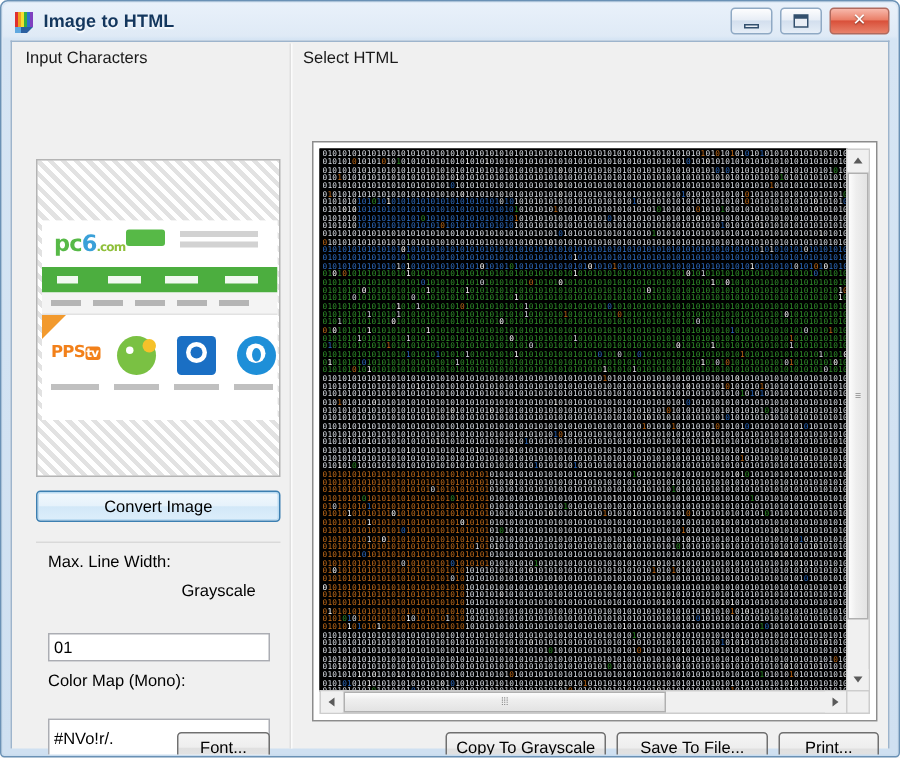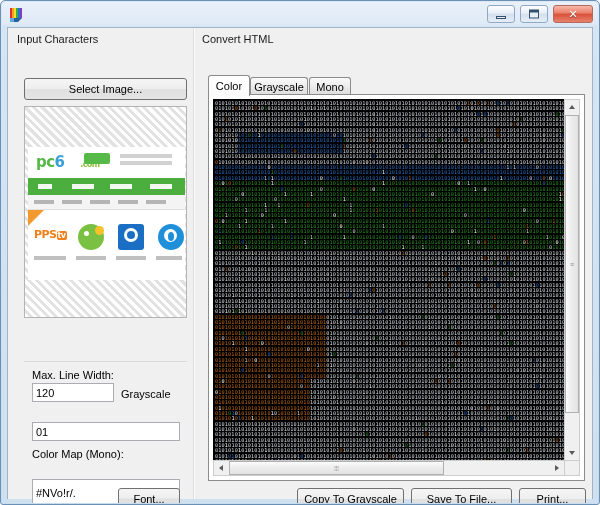--- a/index.html
+++ b/index.html
@@ -119,21 +119,21 @@
     position:absolute;left:3px;top:40px;width:157px;height:133px;
     background:#ffffff;overflow:hidden;
   }
   
   .pc6-head{position:absolute;left:0;top:0;width:157px;height:30px;background:#fff;}
   .pc6-logo{
     position:absolute;left:8px;top:6px;font-size:15px;font-weight:bold;
     font-family:"DejaVu Sans",sans-serif;color:#57b947;letter-spacing:-0.6px;
   }
   .pc6-logo .six{color:#3aa0d8;}
-  .pc6-logo .dotcom{color:#8fbf3a;font-size:8px;margin-left:16px;}
+  .pc6-logo .dotcom{color:#8fbf3a;font-size:8px;}
   .pc6-badge{position:absolute;left:56px;top:6px;width:26px;height:11px;background:#57b947;border-radius:2px;}
   .pc6-slog{position:absolute;left:92px;top:7px;width:52px;height:14px;}
   .pc6-slog i{display:block;height:4px;background:#d2d2d2;margin-bottom:3px;}
   .pc6-nav{position:absolute;left:0;top:31px;width:157px;height:17px;background:#4cae3f;}
   .pc6-nav u{position:absolute;top:6px;height:5px;background:#ffffff;opacity:.92;text-decoration:none;}
   .pc6-sub{position:absolute;left:0;top:48px;width:157px;height:14px;background:#f4f4f4;border-bottom:1px solid #e2e2e2;}
   .pc6-sub u{position:absolute;top:5px;height:4px;background:#b5b5b5;text-decoration:none;}
   .pc6-body{position:absolute;left:0;top:63px;width:157px;height:70px;background:#ffffff;}
   .pc6-corner{position:absolute;left:0;top:0;width:0;height:0;border-left:16px solid #f29a2e;border-bottom:16px solid transparent;}
   .ico{position:absolute;top:12px;width:30px;height:30px;}
@@ -220,20 +220,21 @@
       <svg class="title-icon" viewBox="0 0 16 16">
         <rect x="1" y="1" width="2" height="10" fill="#e03030"></rect>
         <rect x="3" y="1" width="2" height="10" fill="#f0a020"></rect>
         <rect x="5" y="1" width="2" height="10" fill="#f5e030"></rect>
         <rect x="7" y="1" width="2" height="10" fill="#34b042"></rect>
         <rect x="9" y="1" width="2" height="10" fill="#3070d0"></rect>
         <rect x="11" y="1" width="2" height="10" fill="#8040c0"></rect>
         <path d="M1 11 L13 11 L9 15 L1 15 Z" fill="#2a5fa0"></path>
         <path d="M1 11 L5 11 L5 15 L1 15 Z" fill="#5fa8e0"></path>
       </svg>
+      <div class="title-text">Image to HTML</div>
 
       <div class="caption-buttons">
         <span class="cap-btn">
           <span class="min-bar"></span>
         </span>
         <span class="cap-btn">
           <span class="max-box"></span>
         </span>
         <span class="cap-btn close">
           <span class="cap-glyph">✕</span>
@@ -241,23 +242,20 @@
       </div>
     </div>
 
     <div class="client">
 
       <div class="vdiv"></div>
       <div class="vdiv2"></div>
 
       <div class="group-label" style="left:9px;top:5px;">Input Characters</div>
 
-      <div class="btn" style="left:16px;top:50px;width:163px;height:22px;">
-        <span>Select Image...</span>
-      </div>
 
       <div class="preview">
         <div class="pimg">
           <div class="pc6-head">
             <div class="pc6-logo">pc<span class="six">6</span><span class="dotcom">.com</span></div>
             <div class="pc6-badge"></div>
             <div class="pc6-slog">
                 <i></i>
                 <i></i>
               </div>
@@ -294,49 +292,40 @@
               <span class="circ" style="left:12px;top:10px;width:6px;height:9px;background:#1e8fd8;"></span>
             </div>
             <div class="ico-cap" style="left:6px;width:32px;"></div>
             <div class="ico-cap" style="left:48px;width:30px;"></div>
             <div class="ico-cap" style="left:88px;width:30px;"></div>
             <div class="ico-cap" style="left:128px;width:26px;"></div>
           </div>
         </div>
       </div>
 
+      <div class="btn focused" style="left:16px;top:299px;width:163px;height:21px;">
+        <span>Convert Image</span>
+      </div>
 
       <div class="group-line" style="left:16px;top:333px;width:163px;height:1px;"></div>
 
       <div class="flabel" style="left:24px;top:341px;">Max. Line Width:</div>
-      <div class="tfield" style="left:24px;top:355px;width:82px;height:19px;">120</div>
       <div class="flabel" style="left:113px;top:360px;">Grayscale</div>
 
       <div class="tfield" style="left:24px;top:394px;width:148px;height:19px;">01</div>
 
       <div class="flabel" style="left:24px;top:420px;">Color Map (Mono):</div>
       <div class="tfield" style="left:24px;top:435px;width:148px;height:28px;margin-top:16px;">#NVo!r/.</div>
 
       <div class="btn" style="left:110px;top:460px;width:62px;height:21px;">
         <span>Font...</span>
       </div>
 
-      <div class="group-label" style="left:194px;top:5px;">Convert HTML</div>
-
-      <div class="tabstrip">
-        <div class="tab active" style="left:0px;width:42px;">
-          <span>Color</span>
-        </div>
-        <div class="tab" style="left:42px;width:58px;">
-          <span>Grayscale</span>
-        </div>
-        <div class="tab" style="left:101px;width:42px;">
-          <span>Mono</span>
-        </div>
-      </div>
+      <div class="group-label" style="left:194px;top:5px;">Select HTML</div>
+
 
       <div class="tabpage">
         <div class="ascii-wrap">
           <div class="ascii" id="ascii-art"><span style="color:#d8dde4">01010101010101010101010101010101010101010101010101010101010101010101010101010</span><span style="color:#c06a18">1</span><span style="color:#d8dde4">01</span><span style="color:#c06a18">0</span><span style="color:#d8dde4">10</span><span style="color:#c06a18">1</span><span style="color:#d8dde4">01</span><span style="color:#2d6bbf">0</span><span style="color:#d8dde4">10</span><span style="color:#2d6bbf">1</span><span style="color:#d8dde4">01010101010101010101010101010101010101</span>
 <span style="color:#d8dde4">010101</span><span style="color:#c06a18">0</span><span style="color:#d8dde4">10101</span><span style="color:#c06a18">0</span><span style="color:#d8dde4">10</span><span style="color:#2f8f2a">1</span><span style="color:#d8dde4">0101010101010</span><span style="color:undefined">1</span><span style="color:#d8dde4">010</span><span style="color:undefined">1</span><span style="color:#d8dde4">0101010101010101010101010101010101010101</span><span style="color:#2d6bbf">0</span><span style="color:#d8dde4">101</span><span style="color:undefined">0</span><span style="color:#d8dde4">101010101010101010101010101010101010101010101</span>
 <span style="color:#d8dde4">010101010101010101010101010101010101010101010101</span><span style="color:undefined">0</span><span style="color:#d8dde4">1010101010101010101010101010101</span><span style="color:#2d6bbf">0</span><span style="color:#d8dde4">1</span><span style="color:#2d6bbf">0</span><span style="color:#d8dde4">101010101010101010101</span><span style="color:#2f8f2a">0</span><span style="color:#d8dde4">101010101</span>
 <span style="color:#d8dde4">010</span><span style="color:#c06a18">1</span><span style="color:#d8dde4">01010101010101010101010</span><span style="color:undefined">1</span><span style="color:#d8dde4">01010101010101010101010101010101010101010101010101010101010101010</span><span style="color:#2f8f2a">1</span><span style="color:#d8dde4">0101010101010101010101010101010101</span>
 <span style="color:#d8dde4">01010101010101010101010101</span><span style="color:#2d6bbf">0</span><span style="color:#d8dde4">101010101010101010101</span><span style="color:undefined">0</span><span style="color:#d8dde4">101010101010101010101010101010101010101010</span><span style="color:#c06a18">1</span><span style="color:#d8dde4">0101010101010101010101010101010</span>
 <span style="color:#d8dde4">0</span><span style="color:#c06a18">1</span><span style="color:#d8dde4">01010101010101010101010101</span><span style="color:undefined">0</span><span style="color:#d8dde4">1010101010101010101</span><span style="color:undefined">0</span><span style="color:#d8dde4">101010101010101010101010</span><span style="color:#2d6bbf">1</span><span style="color:#d8dde4">010101010101</span><span style="color:#c06a18">0</span><span style="color:#d8dde4">1010101010101010101</span><span style="color:#2f8f2a">0</span>
 <span style="color:#d8dde4">0101010</span><span style="color:#2d6bbf">101</span><span style="color:#2f8f2a">0</span><span style="color:#2d6bbf">10</span><span style="color:undefined">1</span><span style="color:#2d6bbf">0101010101010101010101</span><span style="color:#d8dde4">0</span><span style="color:#2d6bbf">10</span><span style="color:#d8dde4">101010101010101010101010</span><span style="color:#2d6bbf">1</span><span style="color:#d8dde4">0101010101010101010101</span><span style="color:#c06a18">0</span><span style="color:#d8dde4">1010101010101</span><span style="color:undefined">0</span><span style="color:#d8dde4">10101</span><span style="color:#2d6bbf">0</span>

